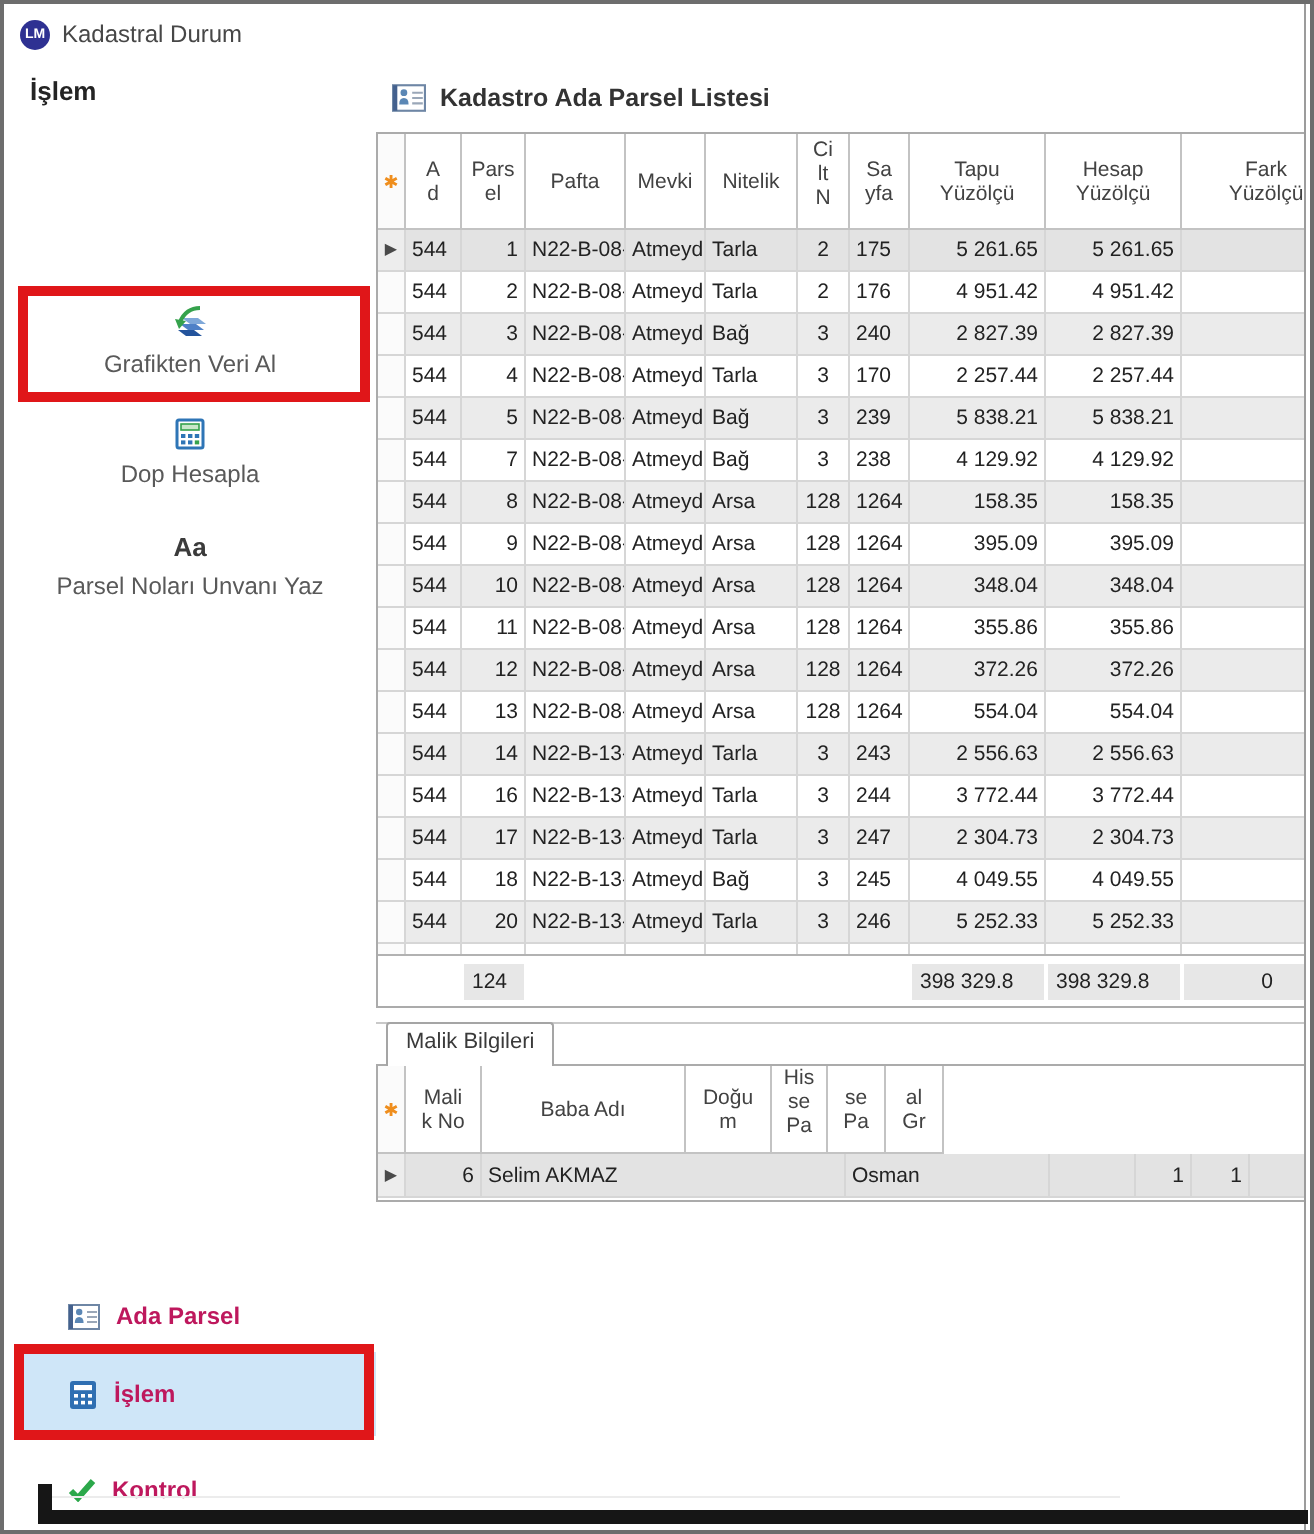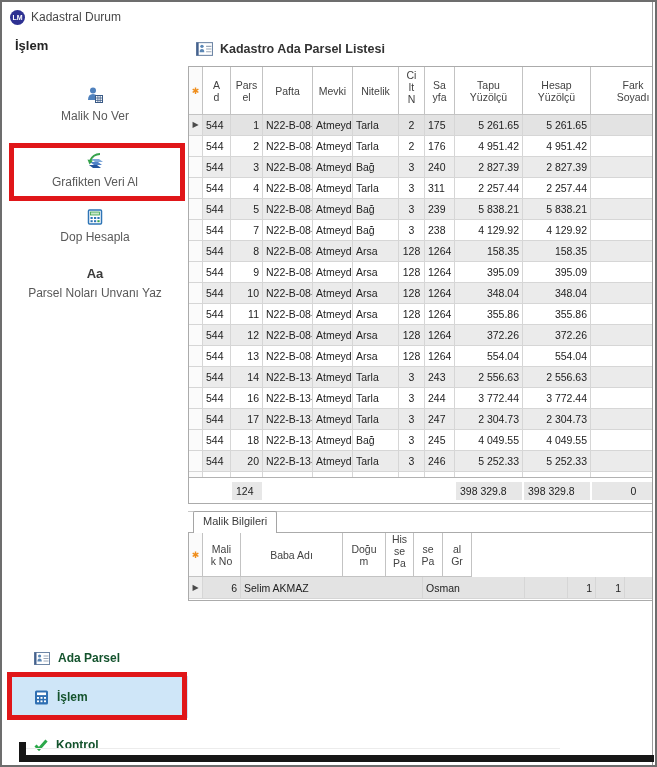--- a/index.html
+++ b/index.html
@@ -17,21 +17,21 @@
   
   .sidebar-header{position:absolute;left:13px;top:36px;font-size:13px;font-weight:bold;color:#242424;}
   .tool-item{position:absolute;left:4px;width:178px;display:flex;flex-direction:column;align-items:center;cursor:default;}
   .tool-item .ticon{height:18px;display:flex;align-items:flex-end;justify-content:center;}
   .tool-item .tlabel{margin-top:5px;font-size:12px;color:#595959;white-space:nowrap;}
   .aa-glyph{font-size:13px;font-weight:bold;color:#3b3b3b;}
   .red-box{position:absolute;border:5px solid #e01619;background:transparent;z-index:6;}
   
   .nav-item{position:absolute;left:8px;width:178px;height:24px;display:flex;align-items:center;gap:8px;padding-left:24px;}
   .nav-item.selected{background:#cfe6f8;height:42px;}
-  .nav-label{font-size:12px;font-weight:bold;color:#14532d;white-space:nowrap;}
+  .nav-label{font-size:12px;font-weight:bold;color:#be185d;white-space:nowrap;}
   
   .grid-titlebar{position:absolute;left:194px;top:40px;display:flex;align-items:center;gap:7px;}
   .grid-title{font-size:12.5px;font-weight:bold;color:#333;}
   .grid{position:absolute;background:#fff;border:1px solid #ababab;overflow:hidden;}
   .grid-row{display:flex;width:600px;}
   .cell{flex:0 0 auto;border-right:1px solid #d6d6d6;border-bottom:1px solid #d6d6d6;
     font-size:10.5px;color:#222;padding:0 3px;white-space:nowrap;overflow:hidden;
     display:flex;align-items:center;background:#fff;}
   .hcell{border-right:1px solid #c3c3c3;border-bottom:1px solid #c3c3c3;color:#424242;
     justify-content:center;text-align:center;}
@@ -67,31 +67,20 @@
 
 <div class="window">
 
   <div class="titlebar">
     <div class="logo">LM</div>
     <div class="title-text">Kadastral Durum</div>
   </div>
 
   <div class="sidebar-header">İşlem</div>
 
-  <div class="tool-item" style="top:84px;">
-    <span class="ticon">
-      <svg width="18" height="18" viewBox="0 0 18 18">
-        <circle cx="7" cy="4.5" r="3" fill="#4f81bd"></circle>
-        <path d="M2 14 q0 -6 5 -6 q5 0 5 6 z" fill="#4f81bd"></path>
-        <rect x="9.5" y="9.5" width="7" height="7" fill="#ffffff" stroke="#3a5a86"></rect>
-        <path d="M9.5 12 h7 M9.5 14.4 h7 M11.9 9.5 v7 M14.2 9.5 v7" stroke="#3a5a86" stroke-width="0.8"></path>
-      </svg>
-    </span>
-    <span class="tlabel">Malik No Ver</span>
-  </div>
 
   <div class="red-box" style="left:7px;top:141px;width:176px;height:58px;"></div>
   <div class="tool-item" style="top:150px;">
     <span class="ticon">
       <svg width="22" height="17" viewBox="0 0 22 17">
         <polygon points="7,6 15,6 19,9 11,9" fill="#7fa8d9"></polygon>
         <polygon points="6,9 14,9 18,12 10,12" fill="#4f81c7"></polygon>
         <polygon points="5,12 13,12 17,15 9,15" fill="#24549c"></polygon>
         <path d="M16 1 q-7 0 -10 7" stroke="#35a24c" stroke-width="2" fill="none"></path>
         <polygon points="3.5,6.5 9,7.5 5.5,11.5" fill="#35a24c"></polygon>
@@ -211,21 +200,21 @@
         <div class="cell hcell" style="width: 68px;">
           <span>Tapu
 Yüzölçü</span>
         </div>
         <div class="cell hcell" style="width: 68px;">
           <span>Hesap
 Yüzölçü</span>
         </div>
         <div class="cell hcell" style="width: 85px;">
           <span>Fark
-Soyadı</span>
+Yüzölçü</span>
         </div>
       </div>
       <div class="grid-row body odd sel">
         <div class="cell ind" style="width: 14px;">
           <span class="arrow">▶</span>
         </div>
         <div class="cell" style="width: 28px;">544</div>
         <div class="cell" style="width: 32px; justify-content: flex-end;">1</div>
         <div class="cell" style="width: 50px;">N22-B-08-</div>
         <div class="cell" style="width: 40px;">Atmeyda</div>
@@ -263,21 +252,21 @@
         <div class="cell" style="width: 85px; justify-content: flex-end;"></div>
       </div>
       <div class="grid-row body even">
         <div class="cell ind" style="width: 14px;"></div>
         <div class="cell" style="width: 28px;">544</div>
         <div class="cell" style="width: 32px; justify-content: flex-end;">4</div>
         <div class="cell" style="width: 50px;">N22-B-08-</div>
         <div class="cell" style="width: 40px;">Atmeyda</div>
         <div class="cell" style="width: 46px;">Tarla</div>
         <div class="cell" style="width: 26px; justify-content: center;">3</div>
-        <div class="cell" style="width: 30px;">311</div>
+        <div class="cell" style="width: 30px;">170</div>
         <div class="cell" style="width: 68px; justify-content: flex-end;">2 257.44</div>
         <div class="cell" style="width: 68px; justify-content: flex-end;">2 257.44</div>
         <div class="cell" style="width: 85px; justify-content: flex-end;"></div>
       </div>
       <div class="grid-row body odd">
         <div class="cell ind" style="width: 14px;"></div>
         <div class="cell" style="width: 28px;">544</div>
         <div class="cell" style="width: 32px; justify-content: flex-end;">5</div>
         <div class="cell" style="width: 50px;">N22-B-08-</div>
         <div class="cell" style="width: 40px;">Atmeyda</div>

